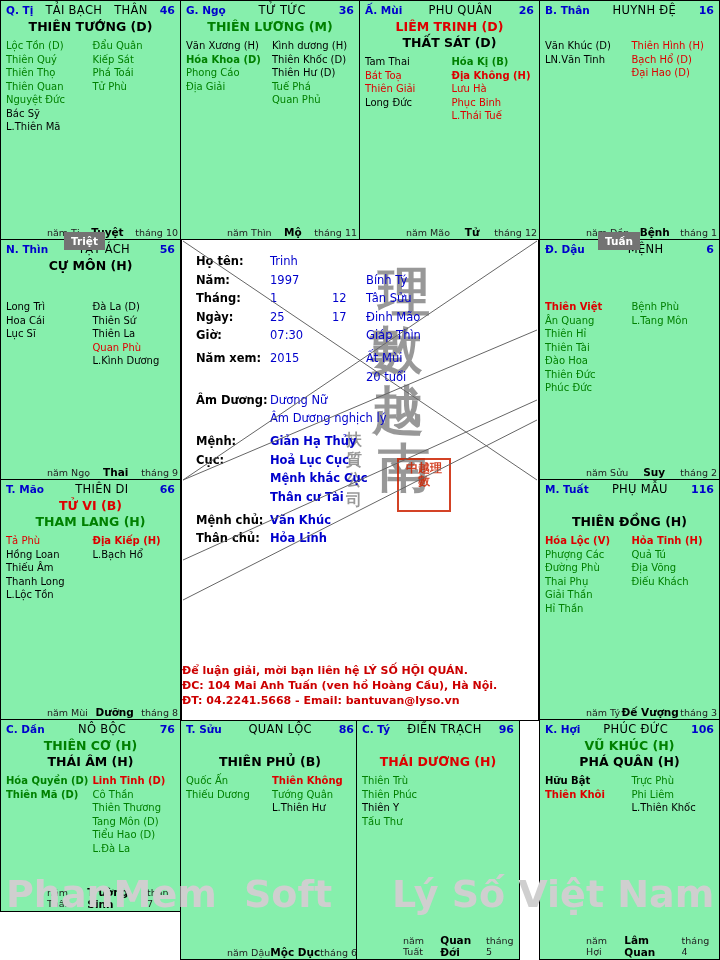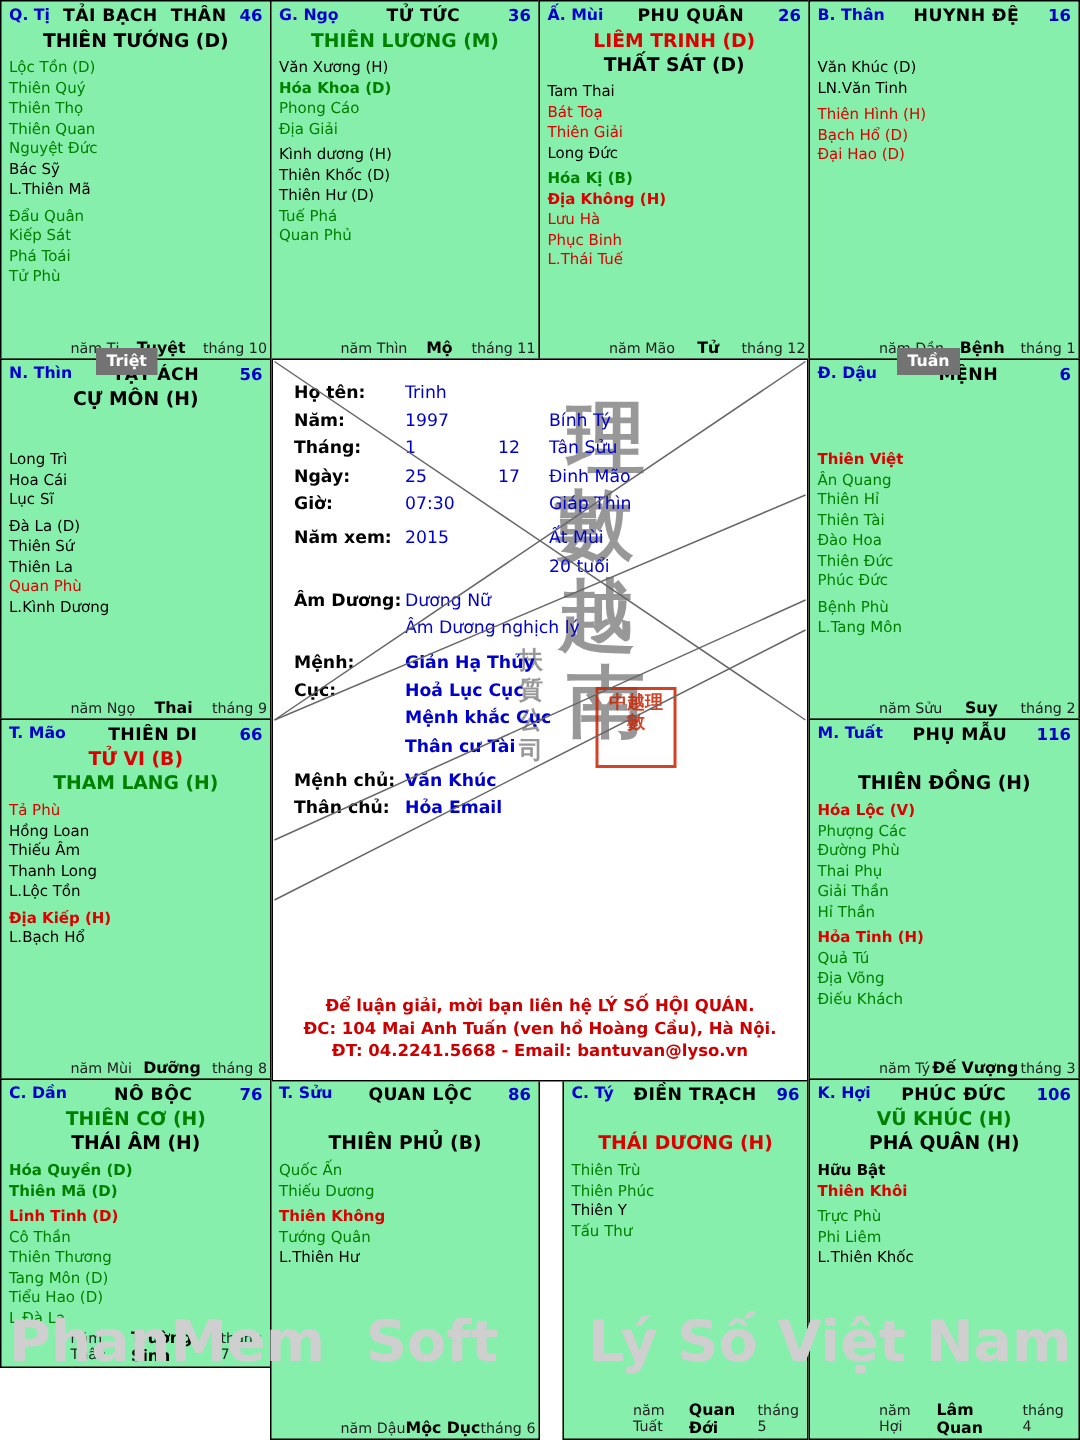--- a/index.html
+++ b/index.html
@@ -26,39 +26,38 @@
     display:flex;
     align-items:center;
     justify-content:space-between;
     padding:2px 5px 0 5px;
     font-size:11px;
     font-weight:bold;
     height:16px;
     box-sizing:border-box;
   }
   .branch{color:#0000cc;font-weight:bold;font-size:10.5px;}
-  .palace-name{color:#000;font-weight:bold;font-size:11.5px;letter-spacing:.3px;}
+  .palace-name{color:#000;font-weight:normal;font-size:11.5px;letter-spacing:.3px;}
   .num{color:#0000cc;font-weight:bold;font-size:11px;}
   .stars-main{
     text-align:center;
     font-weight:bold;
     font-size:12.5px;
     line-height:16px;
     margin-top:2px;
   }
   .star-red{color:#dd0000;}
   .star-green{color:#008000;}
   .star-black{color:#000;}
   .cols{
     display:flex;
     gap:4px;
     padding:4px 5px 0 5px;
     font-size:10px;
     line-height:13.5px;
-    flex-direction:column;
   }
   .col{flex:1;min-width:0;}
   .cell-foot{
     position:absolute;
     left:0;right:0;bottom:1px;
     display:flex;
     align-items:center;
     justify-content:space-between;
     padding:0 2px;
     font-size:9.5px;
@@ -112,21 +111,20 @@
     font-weight:bold;
     font-size:12px;
     line-height:13px;
     padding:3px 4px;
     text-align:center;
     z-index:6;
     opacity:.85;
   }
   .contact{
     position:absolute;left:0;right:0;bottom:12px;
-    text-align:center;
     color:#cc0000;
     font-size:11px;
     font-weight:bold;
     line-height:15px;
     z-index:10;
   }
   .wm{
     position:absolute;
     color:#cfcfcf;
     font-weight:bold;
@@ -434,21 +432,21 @@
         <div class="star-black">L.Thiên Hư</div>
       </div>
     </div>
     <div class="cell-foot">
       <span>năm Dậu</span>
       <span class="foot-mid">Mộc Dục</span>
       <span>tháng 6</span>
     </div>
   </div>
 
-  <div class="cell" style="left:375px;top:719px;width:164px;height:241px;">
+  <div class="cell" style="left:356px;top:719px;width:164px;height:241px;">
     <div class="cell-head">
       <span class="branch">C. Tý</span>
       <span class="palace-name">ĐIỀN TRẠCH</span>
       <span class="num">96</span>
     </div>
     <div class="stars-main" style="margin-top:18px;">
       <div class="star-red">THÁI DƯƠNG (H)</div>
     </div>
     <div class="cols">
       <div class="col">
@@ -571,21 +569,21 @@
       <div class="info-row">
         <span class="lbl"></span>
         <span class="v3" style="font-weight:bold">Thân cư Tài</span>
       </div>
       <div class="info-row gap">
         <span class="lbl">Mệnh chủ:</span>
         <span class="v3" style="font-weight:bold">Văn Khúc</span>
       </div>
       <div class="info-row">
         <span class="lbl">Thân chủ:</span>
-        <span class="v3" style="font-weight:bold">Hỏa Email</span>
+        <span class="v3" style="font-weight:bold">Hỏa Linh</span>
       </div>
     </div>
 
     <div class="contact">
       <div>Để luận giải, mời bạn liên hệ LÝ SỐ HỘI QUÁN.</div>
       <div>ĐC: 104 Mai Anh Tuấn (ven hồ Hoàng Cầu), Hà Nội.</div>
       <div>ĐT: 04.2241.5668 - Email: bantuvan@lyso.vn</div>
     </div>
   </div>
 

